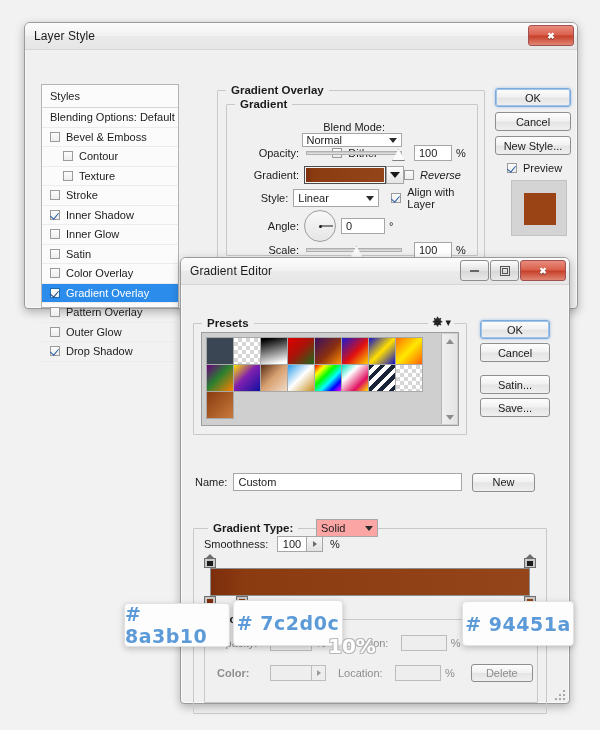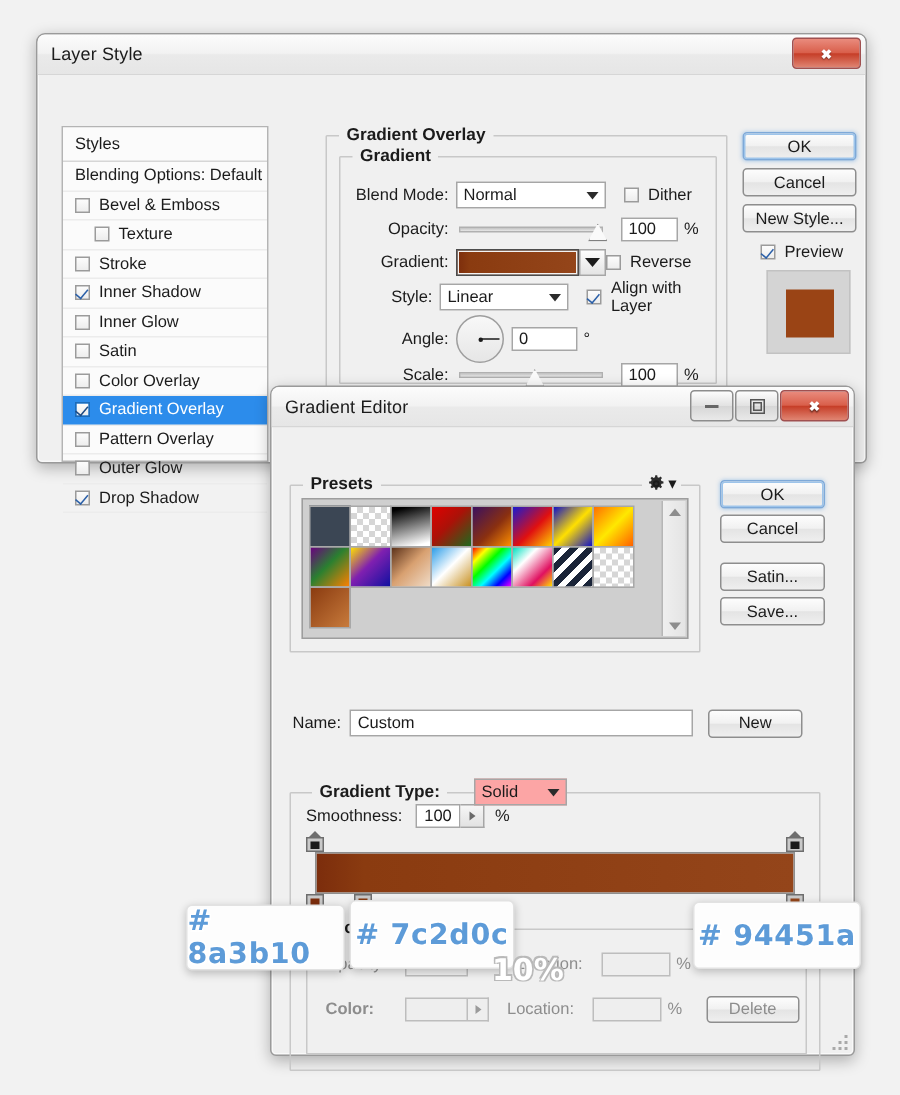--- a/index.html
+++ b/index.html
@@ -449,20 +449,24 @@
 
       <div class="styles-row plain">
         <span>Blending Options: Default</span>
       </div>
       <div class="styles-row plain">
         <span class="cb"></span>
         <span>Bevel &amp; Emboss</span>
       </div>
       <div class="styles-row indent">
         <span class="cb"></span>
+        <span>Contour</span>
+      </div>
+      <div class="styles-row indent">
+        <span class="cb"></span>
         <span>Texture</span>
       </div>
       <div class="styles-row plain">
         <span class="cb"></span>
         <span>Stroke</span>
       </div>
       <div class="styles-row plain">
         <span class="cb on"></span>
         <span>Inner Shadow</span>
       </div>
@@ -495,21 +499,21 @@
         <span>Drop Shadow</span>
       </div>
     </div>
 
     <div class="group" id="grp-gradient-overlay">
       <div class="legend">Gradient Overlay</div>
 
       <div class="group" id="grp-gradient">
         <div class="legend">Gradient</div>
 
-        <div class="field-row" style="left:0px; top:16px; width:244px;">
+        <div class="field-row" style="left:0px; top:16px; width:244px;flex-direction:column;">
           <span class="lbl" style="width:72px;">Blend Mode:</span>
           <div class="combo" style="width:100px; margin-left:5px;">
             <span>Normal</span>
             <span class="arrow"></span>
           </div>
           <div class="cb-row" style="margin-left:12px;">
             <span class="cb"></span>
             <span>Dither</span>
           </div>
         </div>
@@ -523,21 +527,21 @@
           <div class="textbox" style="width:38px; margin-left:12px;">100</div>
           <span style="margin-left:4px;">%</span>
         </div>
 
         <div class="field-row" style="left:0px; top:61px; width:244px;">
           <span class="lbl" style="width:72px;">Gradient:</span>
           <div class="swatch-grad" id="ls-grad-swatch" style="width: 82px; margin-left: 5px; background: linear-gradient(to right, rgb(124, 45, 12) 0%, rgb(138, 59, 16) 10%, rgb(148, 69, 26) 100%);"></div>
           <div class="dd-btn">
               <span class="arrow"></span>
             </div>
-          <div class="cb-row" style="">
+          <div class="cb-row" style="font-style:italic;">
             <span class="cb"></span>
             <span>Reverse</span>
           </div>
         </div>
 
         <div class="field-row" style="left:0px; top:84px; width:244px;">
           <span class="lbl" style="width:72px;">Style:</span>
           <div class="combo" style="width:100px; margin-left:5px;">
             <span>Linear</span>
             <span class="arrow"></span>

